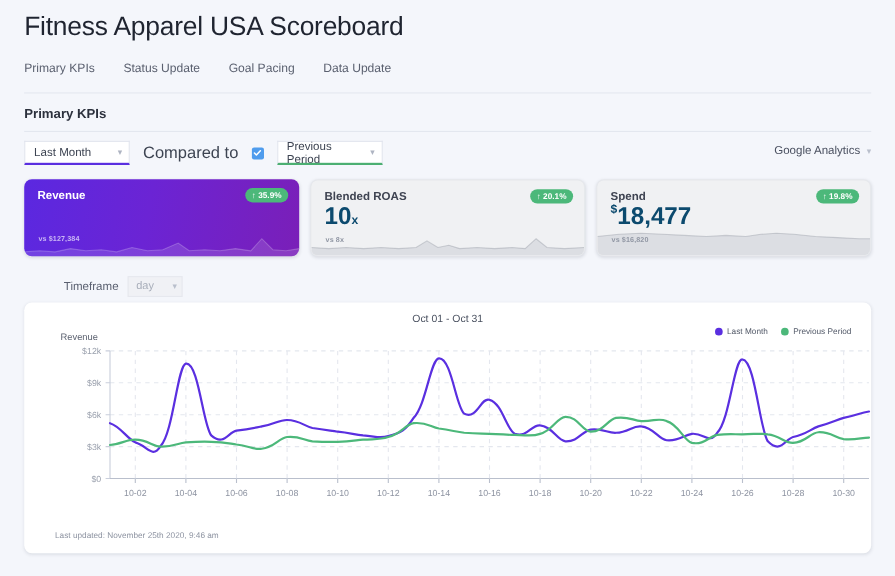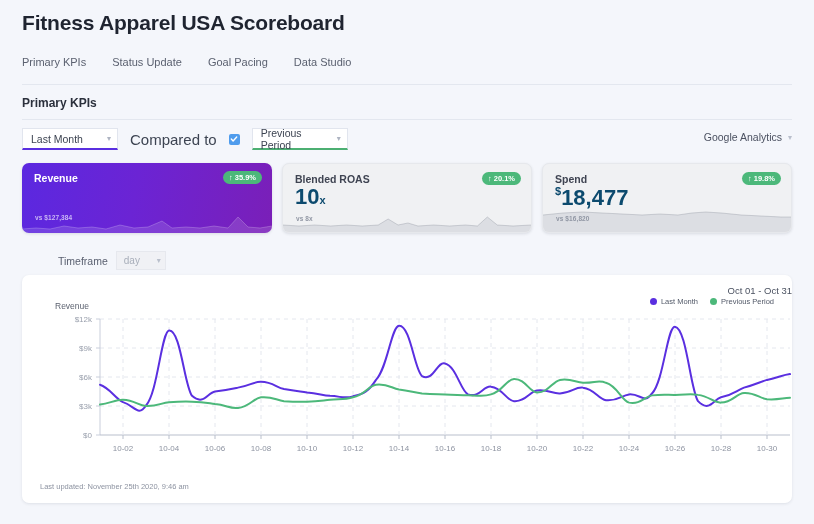--- a/index.html
+++ b/index.html
@@ -7,21 +7,21 @@
     width: 814px; height: 524px;
     background: #f4f6fb;
     font-family: "Liberation Sans", sans-serif;
     overflow: hidden;
   }
   .page { position: relative; width: 814px; height: 524px; background: #f4f6fb; }
 
   
   .title {
     position: absolute; left: 22px; top: 11px;
-    font-size: 21px; font-weight: bold; color: #1f2430; letter-spacing: -0.2px;
+    font-size: 24px; font-weight: normal; color: #1f2430; letter-spacing: -0.2px;
   }
   .tabs {
     position: absolute; left: 22px; top: 56px;
     display: flex; gap: 26px; align-items: center;
   }
   .tab { font-size: 11px; color: #5b6170; white-space: nowrap; cursor: pointer; }
   .hr {
     position: absolute; left: 22px; width: 770px; height: 1px; background: #e3e7ef;
   }
   .hr.one { top: 84px; }
@@ -123,52 +123,52 @@
   .panel {
     position: absolute; left: 22px; top: 275px;
     width: 770px; height: 228px;
     background: #fff; border-radius: 7px;
     box-shadow: 0 1px 3px rgba(32,40,60,.10);
   }
   .chart-head {
     position: absolute; left: 0; right: 0; top: 10px; height: 16px;
   }
   .chart-range {
-    position: absolute; left: 0; right: 0; text-align: right;
+    position: absolute; left: 0; right: 0; text-align: center;
     font-size: 9.5px; color: #4a5160;
   }
   .legend {
     position: absolute; right: 18px; top: 22px;
     display: flex; align-items: center; gap: 12px;
   }
   .legend .item { display: flex; align-items: center; gap: 4px; font-size: 7.5px; color: #525968; }
   .legend .dot { width: 7px; height: 7px; border-radius: 50%; }
   .axis-title {
     position: absolute; left: 33px; top: 26px;
     font-size: 8.5px; color: #5c6270;
   }
   .chart-area { position: absolute; left: 0; top: 36px; width: 770px; height: 160px; }
   .chart-area svg { display: block; }
   .updated {
-    position: absolute; left: 18px; bottom: 12px;
+    position: absolute; left: 28px; bottom: 12px;
     font-size: 7.5px; color: #8d93a1;
   }
 </style>
 </head>
 <body>
 
 <div class="page">
 
   <div class="title">Fitness Apparel USA Scoreboard</div>
 
   <div class="tabs">
     <div class="tab">Primary KPIs</div>
     <div class="tab">Status Update</div>
     <div class="tab">Goal Pacing</div>
-    <div class="tab">Data Studio</div>
+    <div class="tab">Data Update</div>
   </div>
 
   <div class="hr one"></div>
   <div class="section-title">Primary KPIs</div>
   <div class="hr two"></div>
 
   <div class="filters">
     <div class="select purple">
       <span>Last Month</span>
       <span class="chev">▾</span>

